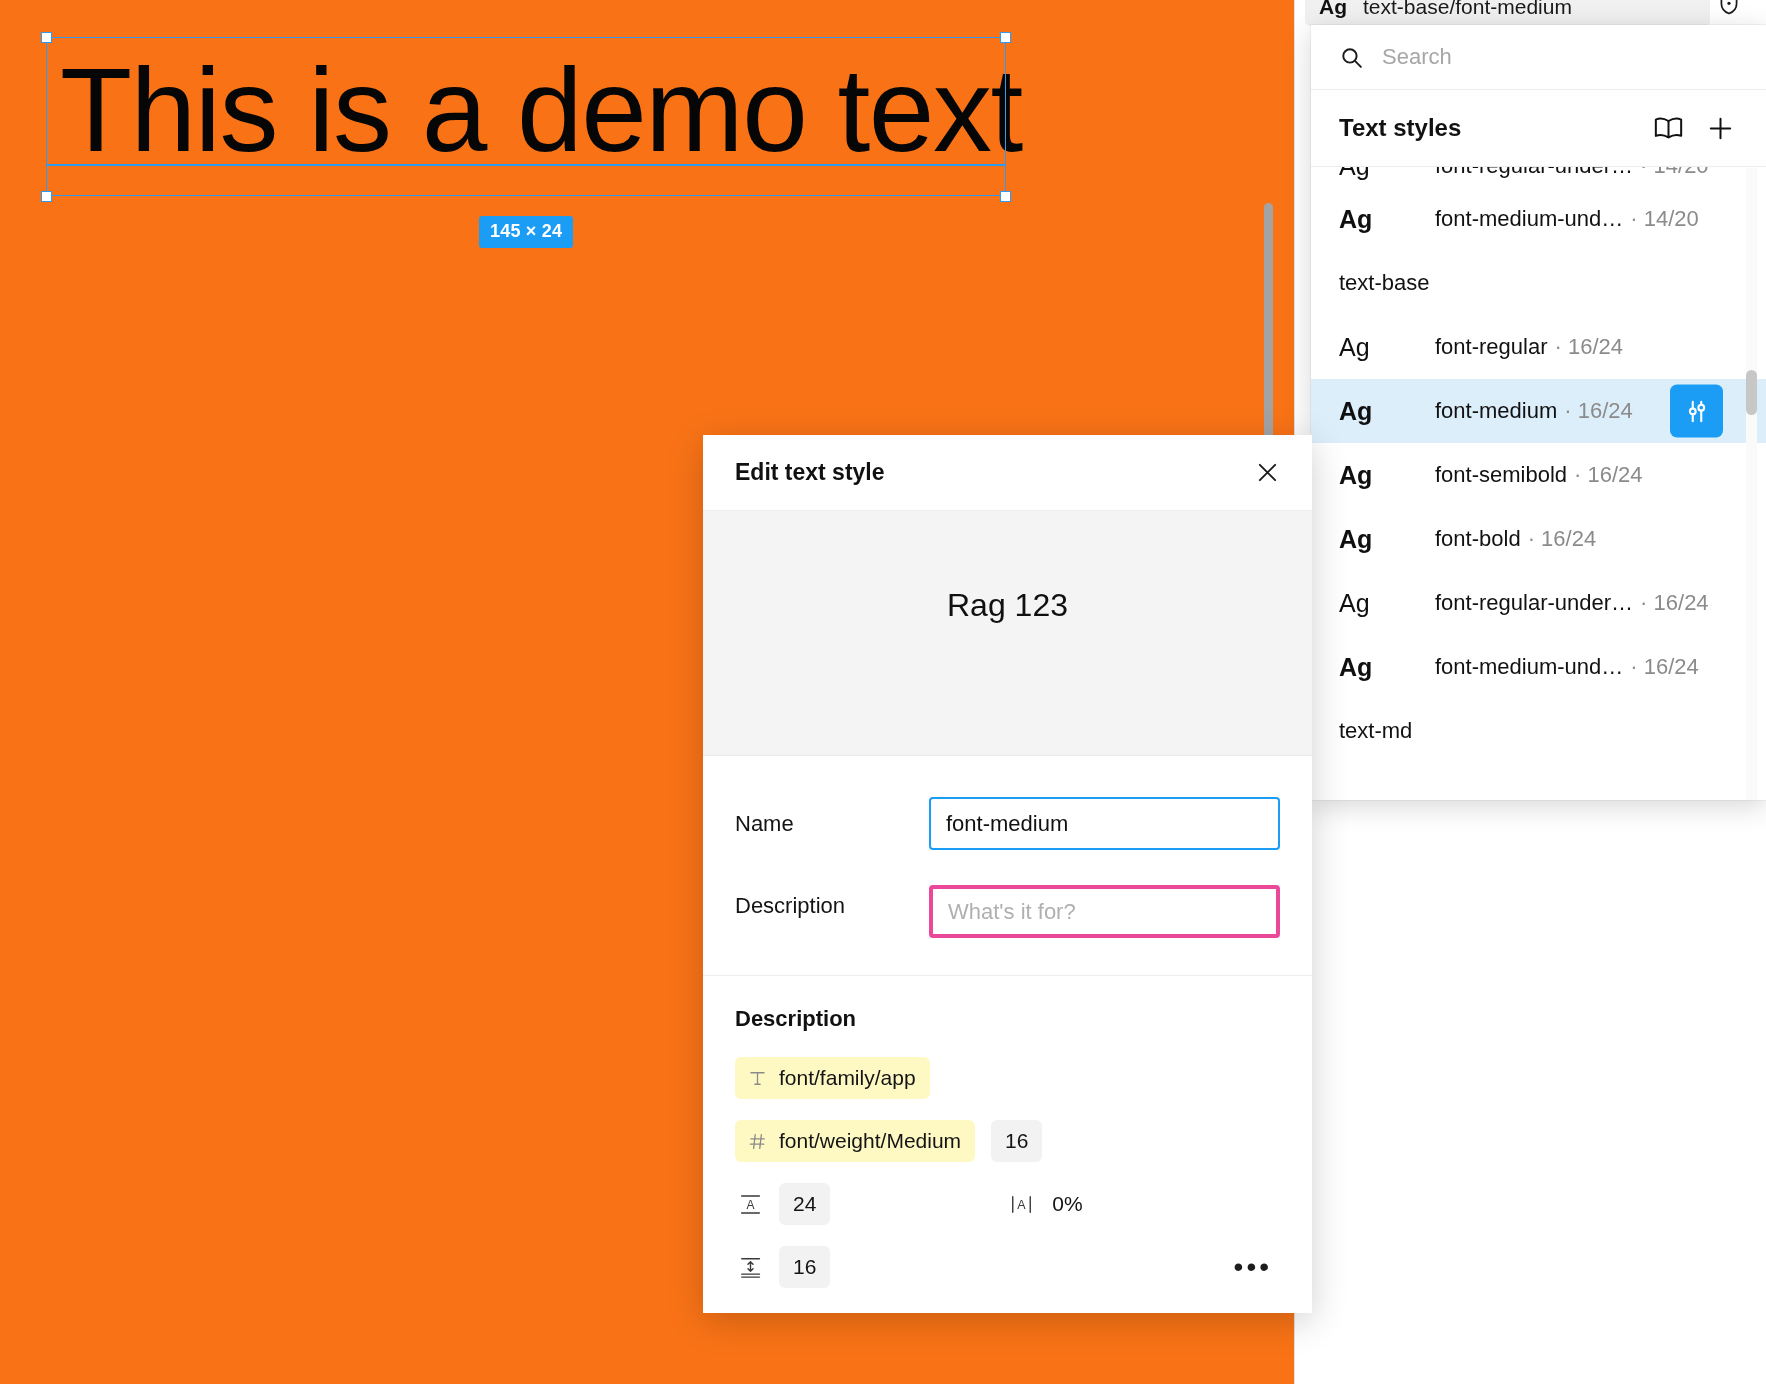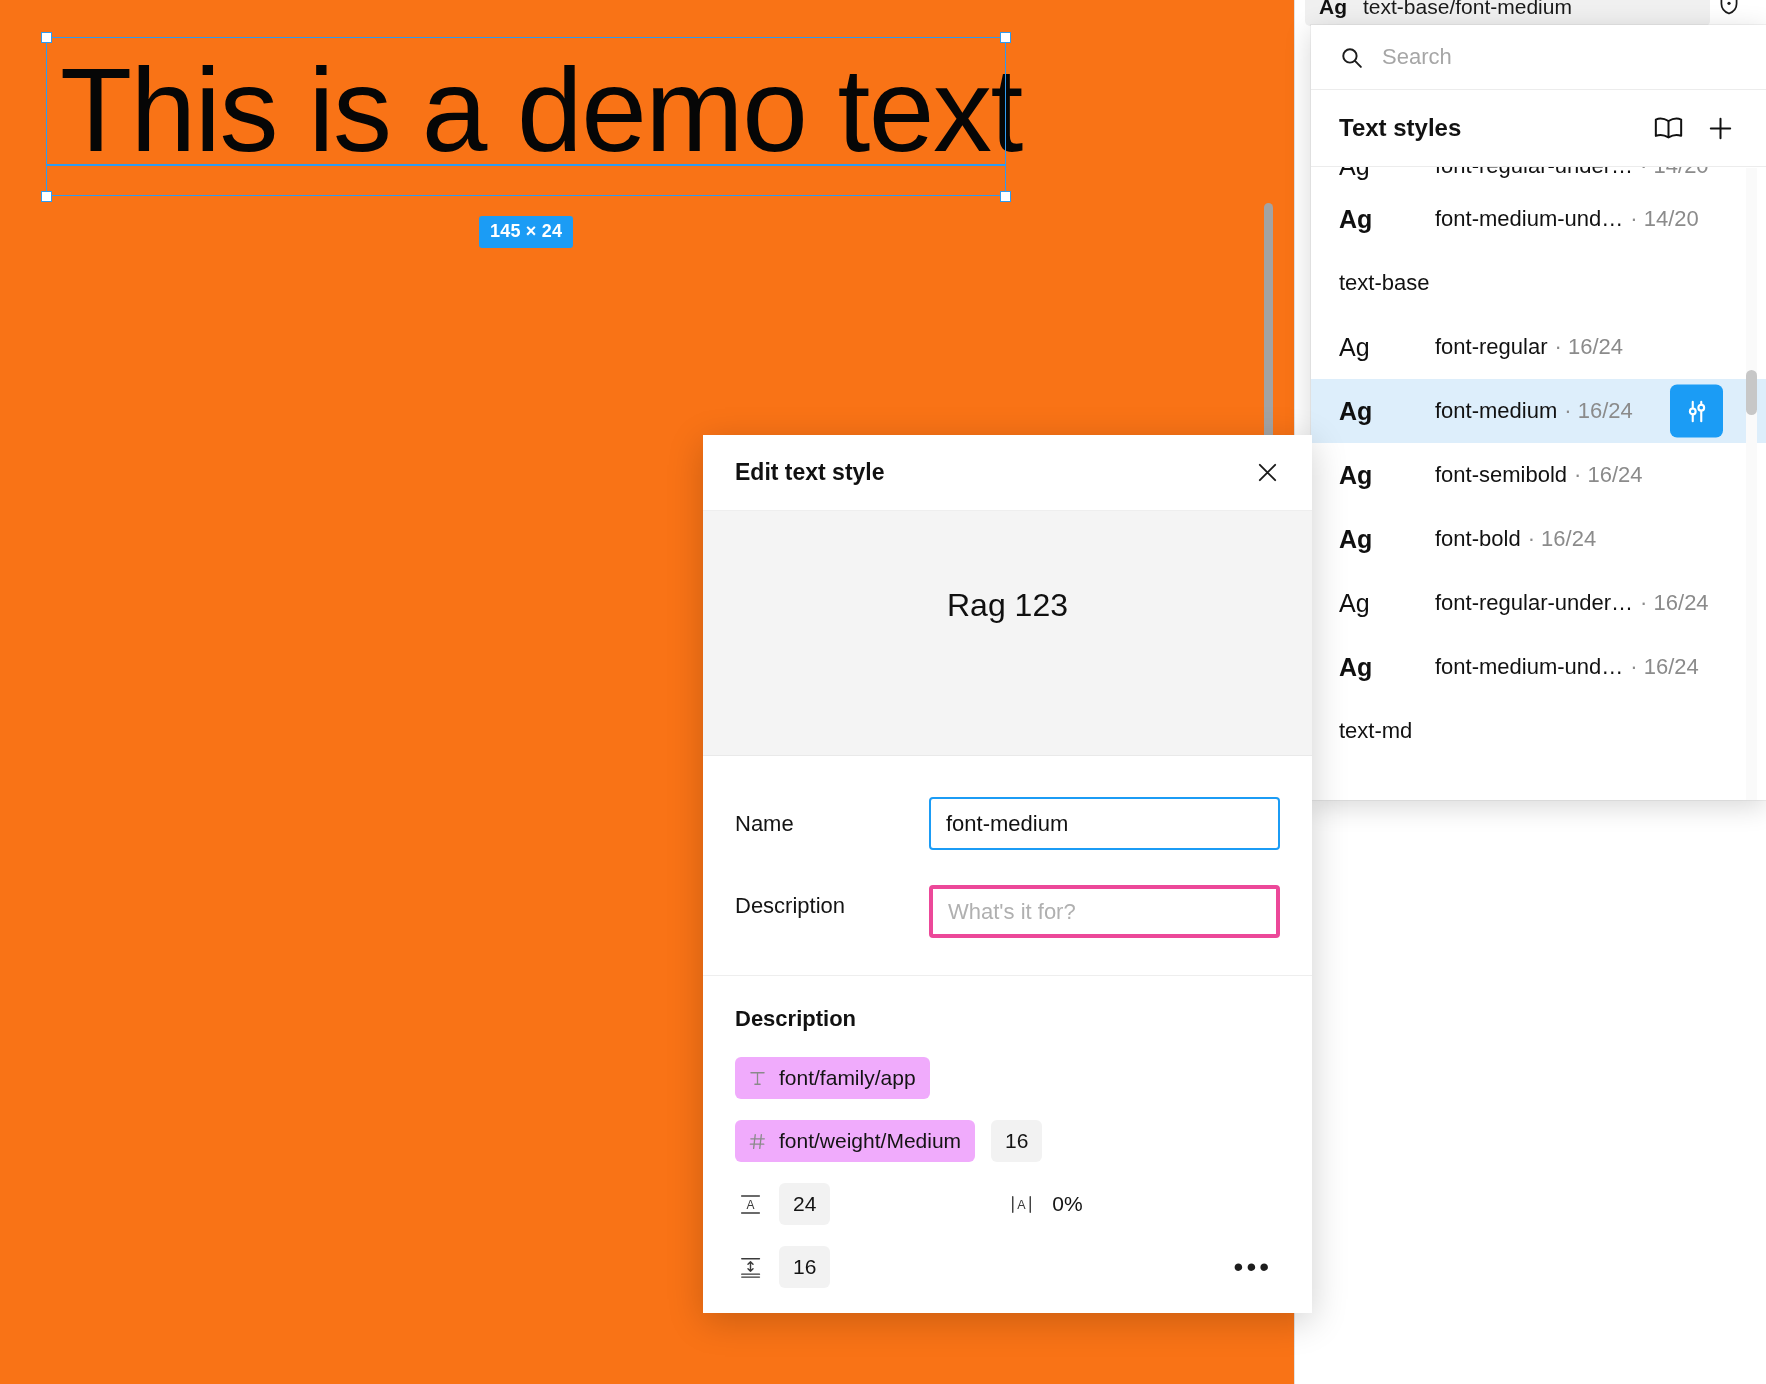--- a/index.html
+++ b/index.html
@@ -351,21 +351,21 @@
     margin-bottom: 25px;
   }
   .prop-row {
     display: flex;
     align-items: center;
     margin-bottom: 21px;
   }
   .token-chip {
     display: inline-flex;
     align-items: center;
-    background: #f0abfc;
+    background: #fef9c3;
     border-radius: 6px;
     height: 42px;
     padding: 0 14px 0 12px;
     box-sizing: border-box;
     font-size: 21px;
     color: #141414;
     white-space: nowrap;
     justify-content: flex-end;
   }
   .token-chip .chip-icon {

